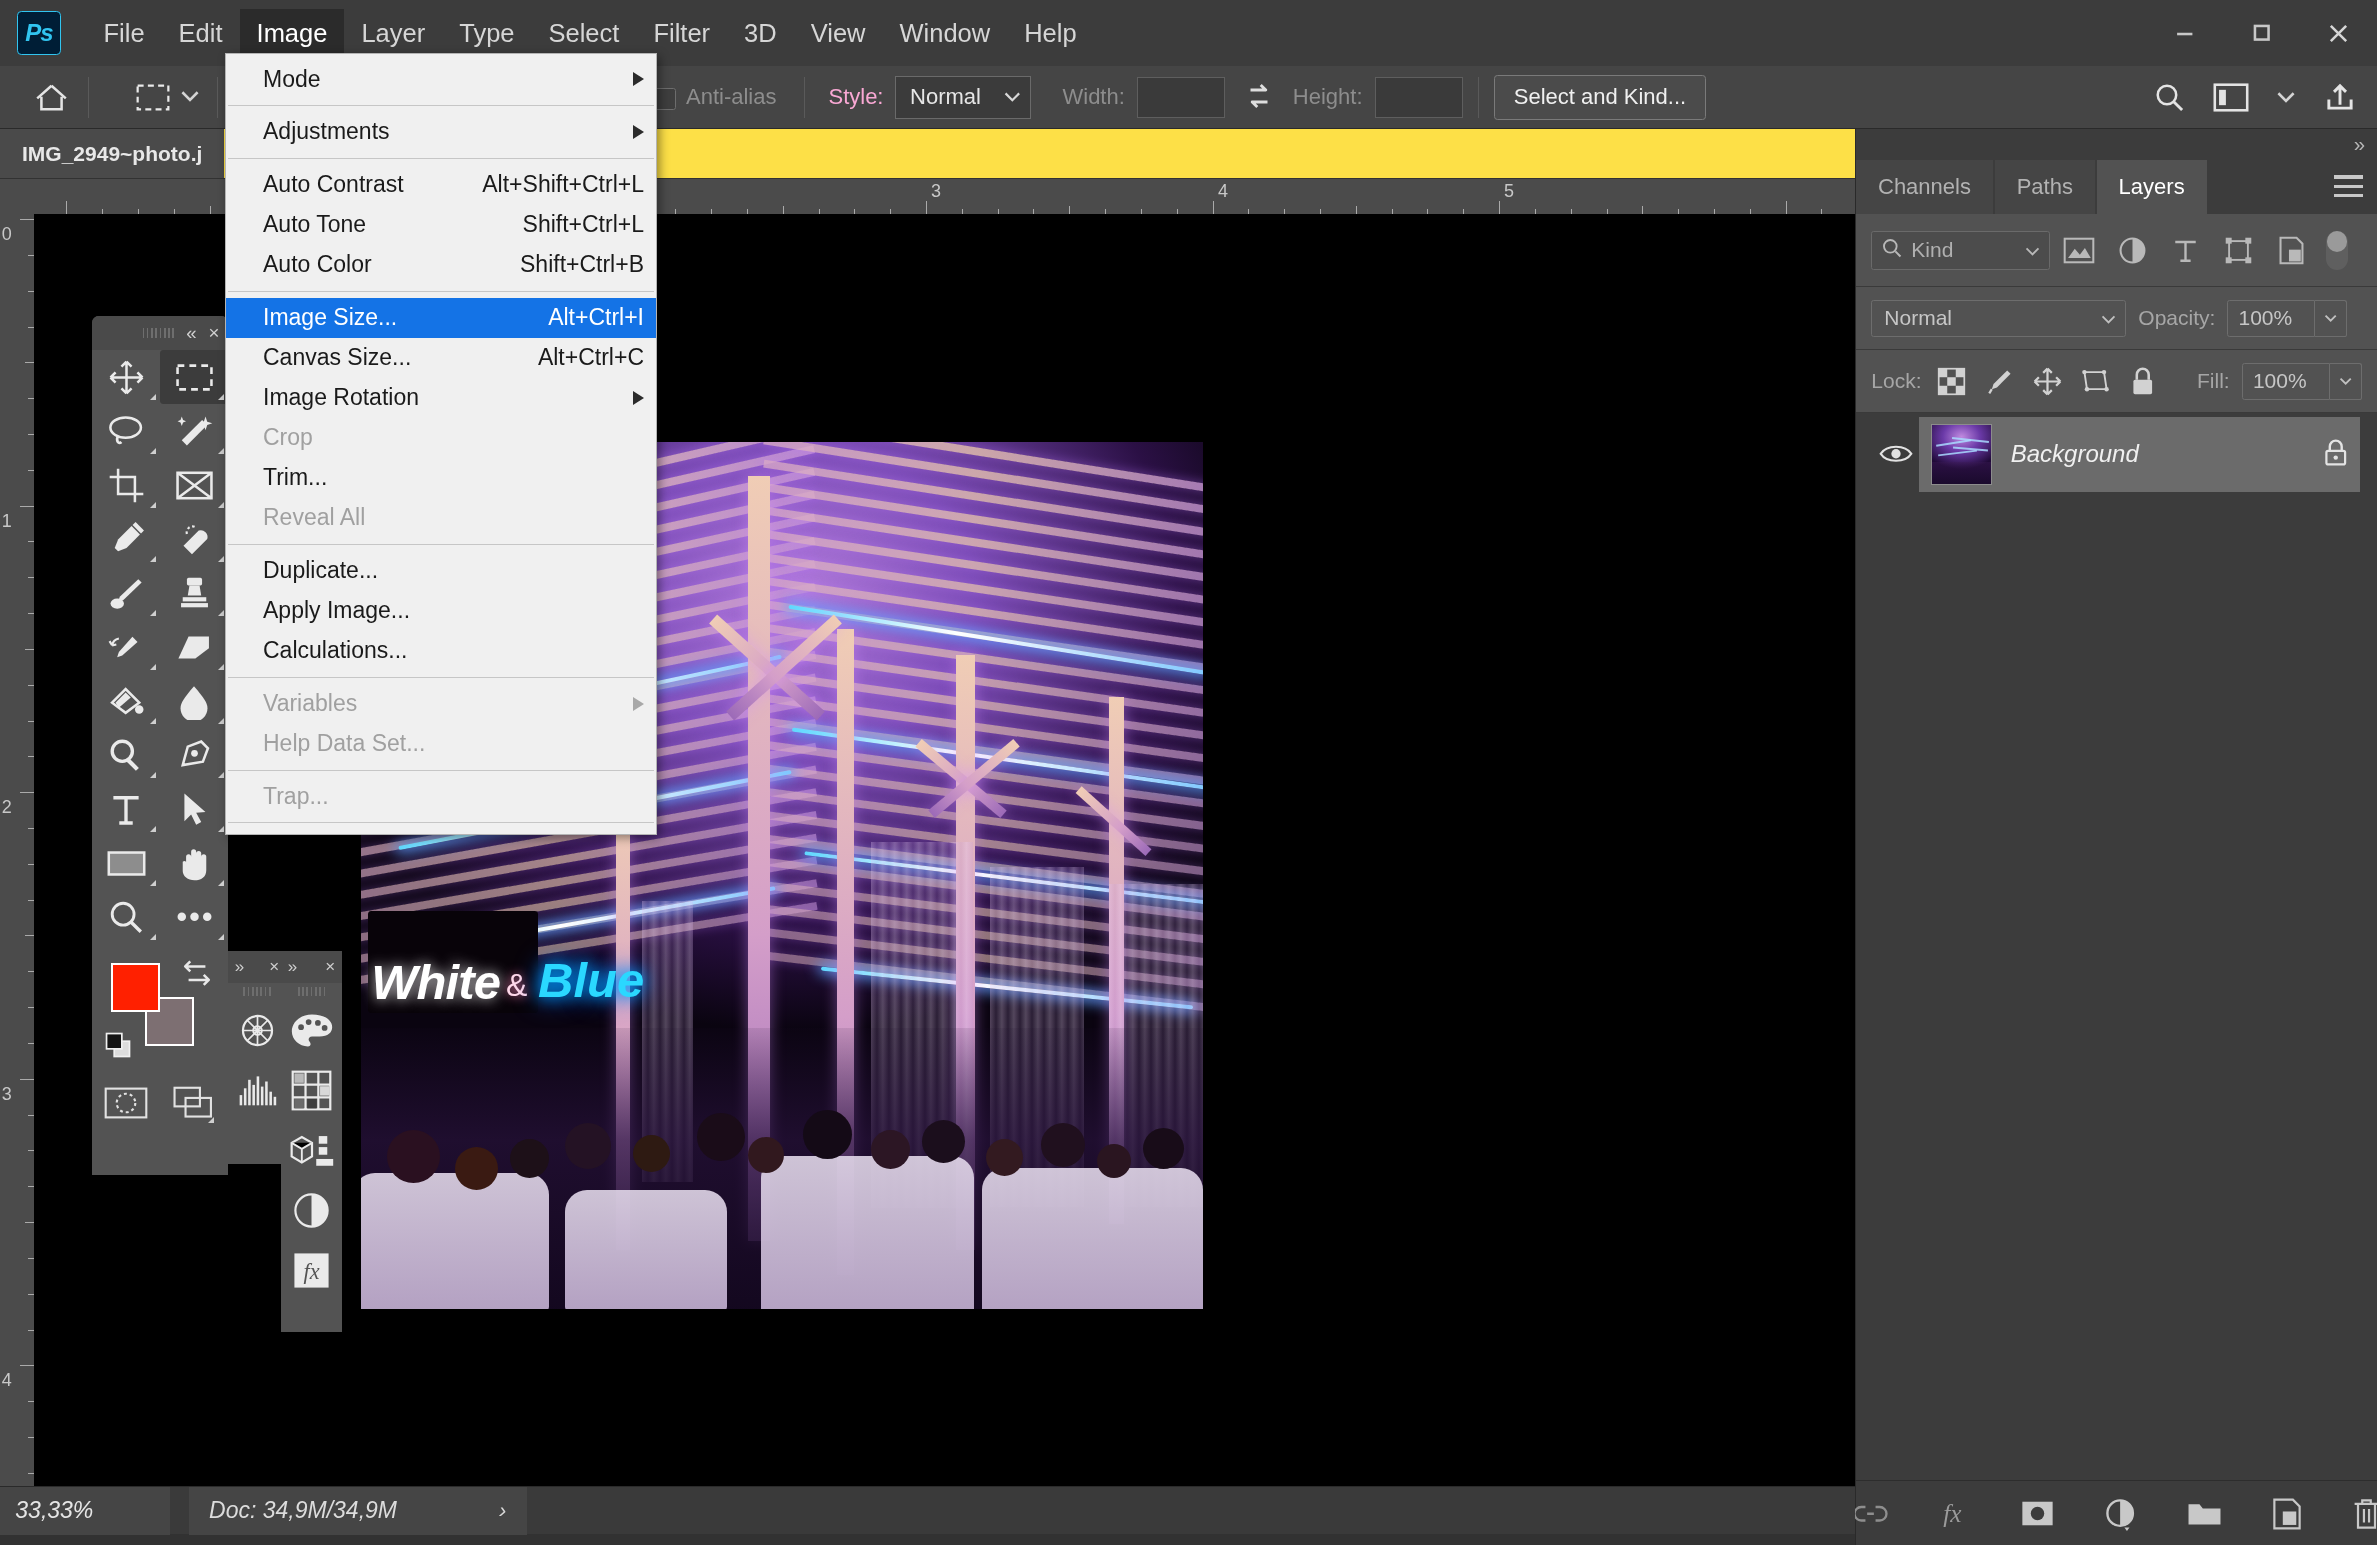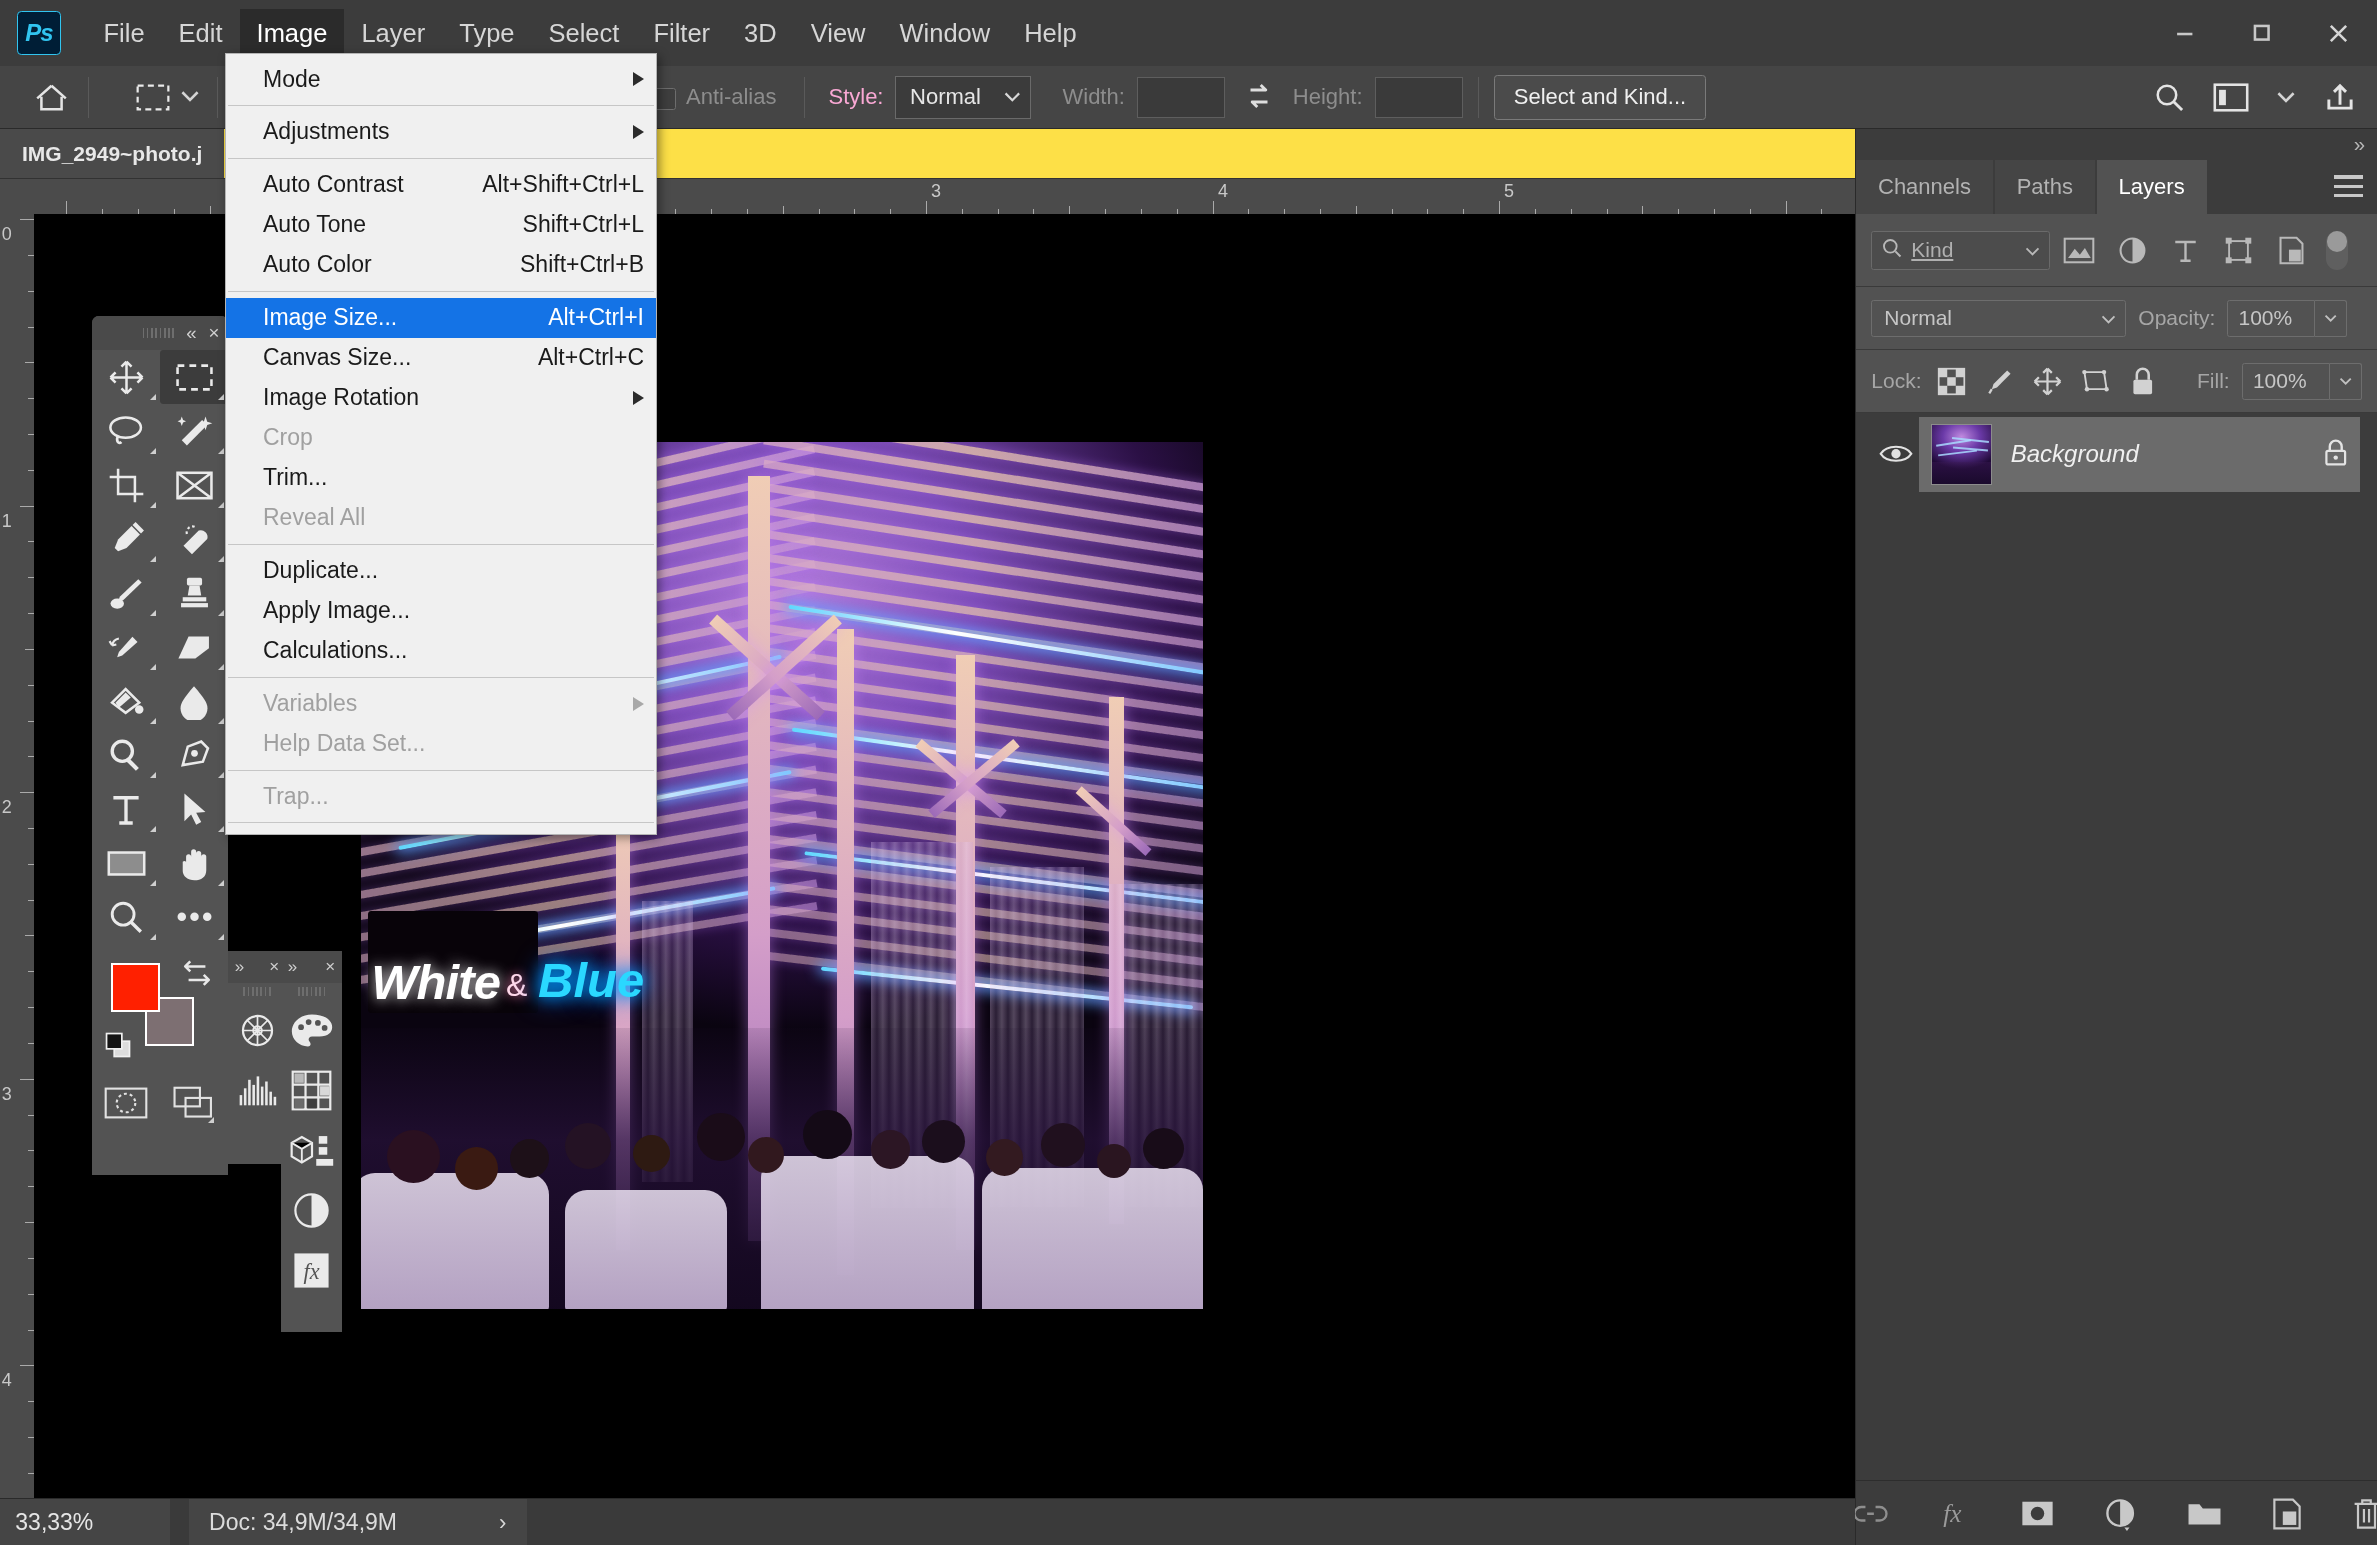--- a/index.html
+++ b/index.html
@@ -317,23 +317,24 @@
   .panelfooter {
     position: absolute; left: 0; bottom: 0; width: 522px; height: 66px;
     background: #3c3c3c; border-top: 0.9px solid #2d2d2d;
     display: flex; align-items: center; justify-content: center; gap: 48px;
   }
   .pf-ic { color: #c2c2c2; display:flex; align-items:center; justify-content:center; }
   .pf-ic.dim { color: #8e8e8e; }
 
   
   .statusbar {
-    position: absolute; left: 0; bottom: 0; width: 1855px; height: 48px;
+    position: absolute; left: 0; bottom: 12px; width: 1855px; height: 48px;
     background: #3a3a3a; display: flex; align-items: center;
     border-top: 0.9px solid #2a2a2a;
+    font-style: italic;
   }
   .zoomfield {
     width: 170px; height: 48px; background: #454545; color: #e6e6e6;
     font-size: 23px; display: flex; align-items: center; padding-left: 15.3px;
   }
   .docinfo {
     height: 48px; background: #454545; color: #dcdcdc; font-size: 23px;
     display: flex; align-items: center; padding: 0 20.4px; margin-left: 18.7px;
     min-width: 306px; justify-content: center; gap: 102px;
   }
@@ -1076,21 +1077,21 @@
       </div>
 
     <div class="filterrow">
       <div class="kindbox">
         <span>
           <svg width="22" height="22" viewBox="0 0 26 26">
               <circle cx="11" cy="11" r="7.5" fill="none" stroke="#b8b8b8" stroke-width="2.2"></circle>
               <path d="M17 17 L23 23" stroke="#b8b8b8" stroke-width="2.4"></path>
             </svg>
         </span>
-        <span style="flex:1;text-decoration:underline;">Kind</span>
+        <span style="flex:1;">Kind</span>
         <span>
           <svg width="17" height="12" viewBox="0 0 20 14">
               <path d="M3 4 L10 11 L17 4" stroke="#b8b8b8" stroke-width="2.2" fill="none"></path>
             </svg>
         </span>
       </div>
       <div class="fi">
         <svg width="32" height="27" viewBox="0 0 38 32">
             <rect x="2" y="2" width="34" height="28" fill="none" stroke="#b9b9b9" stroke-width="2.4"></rect>
             <path d="M6 25 L14 14 L20 21 L26 13 L33 25 Z" fill="#b9b9b9"></path>

